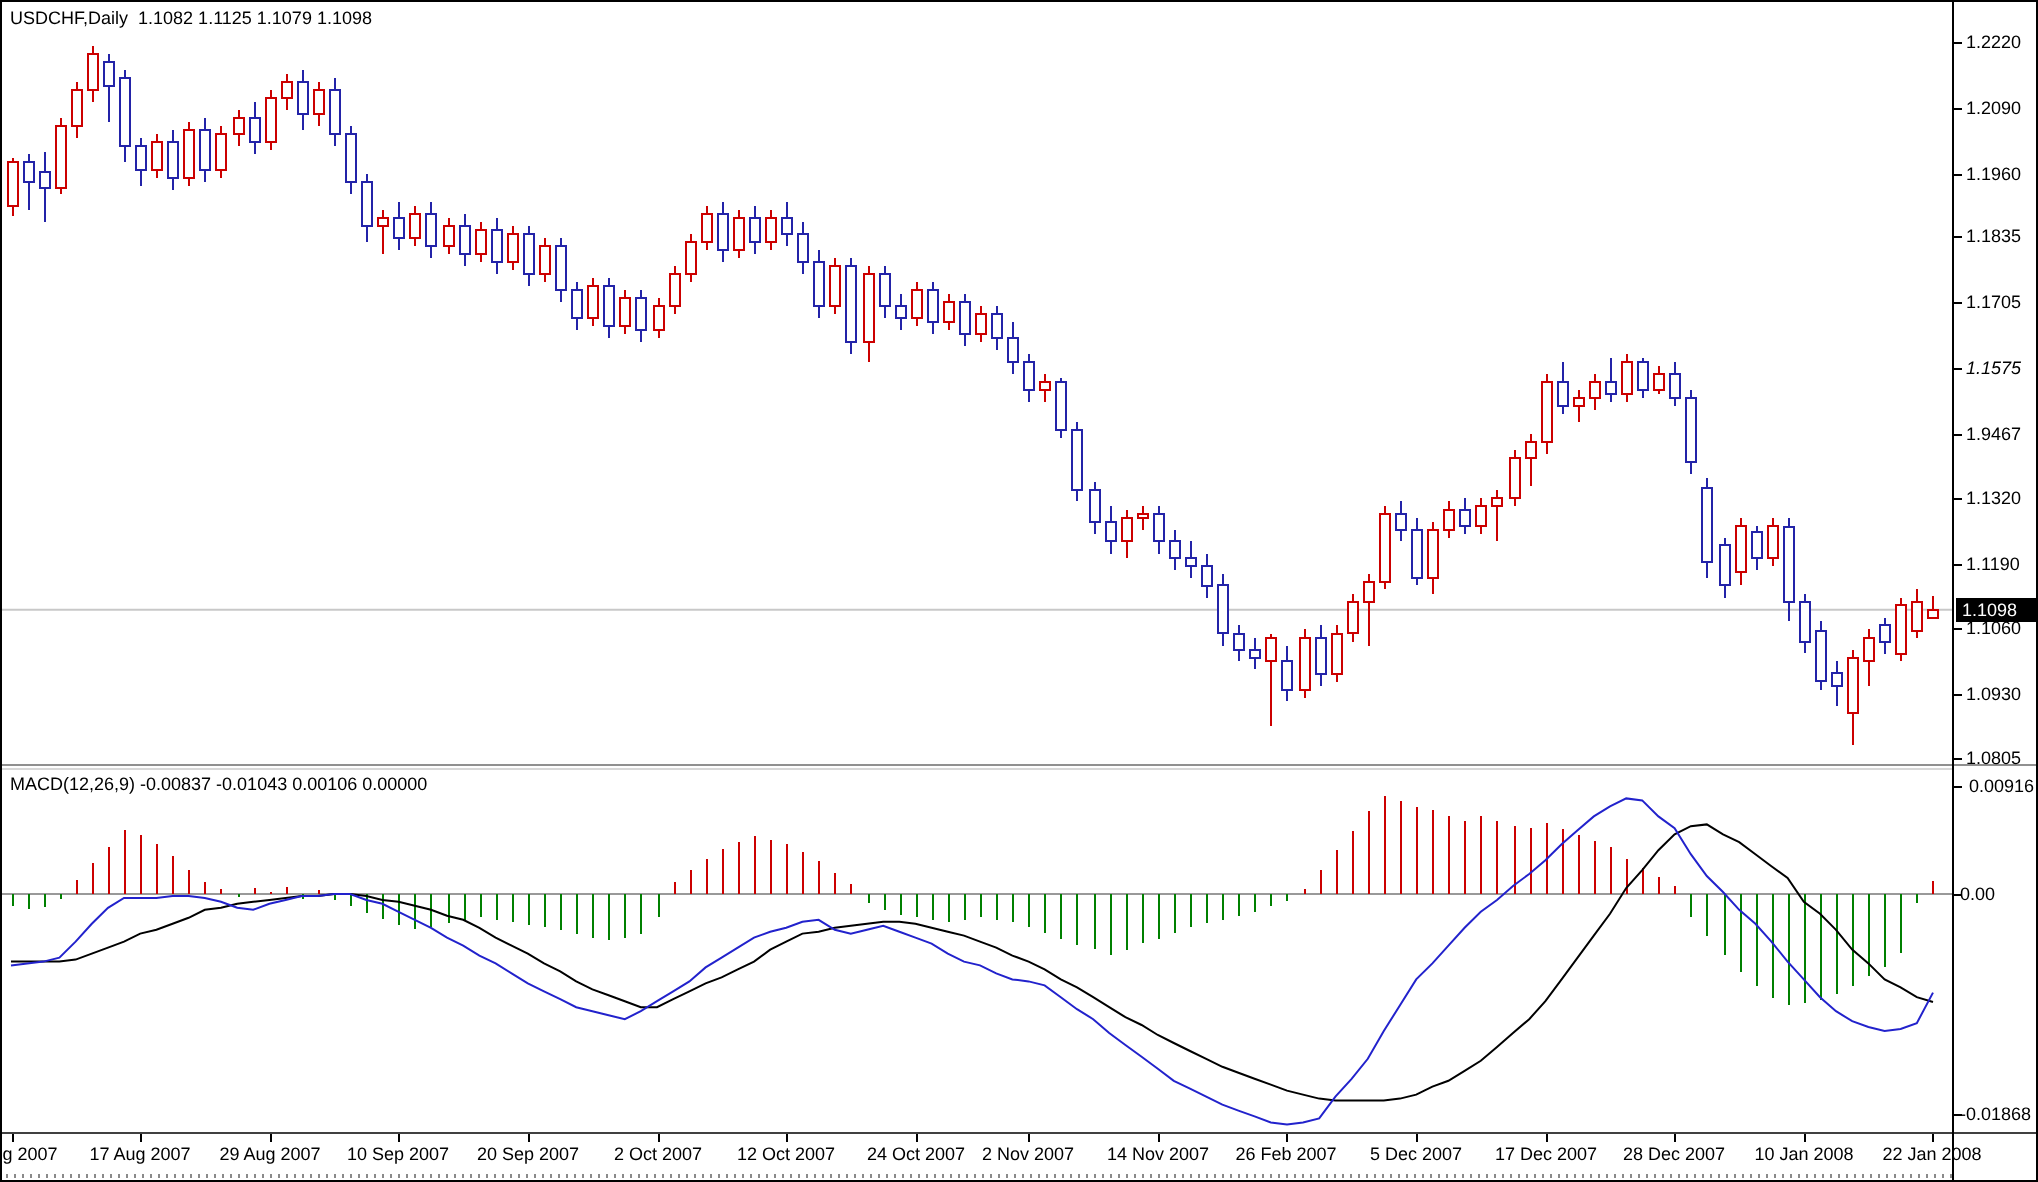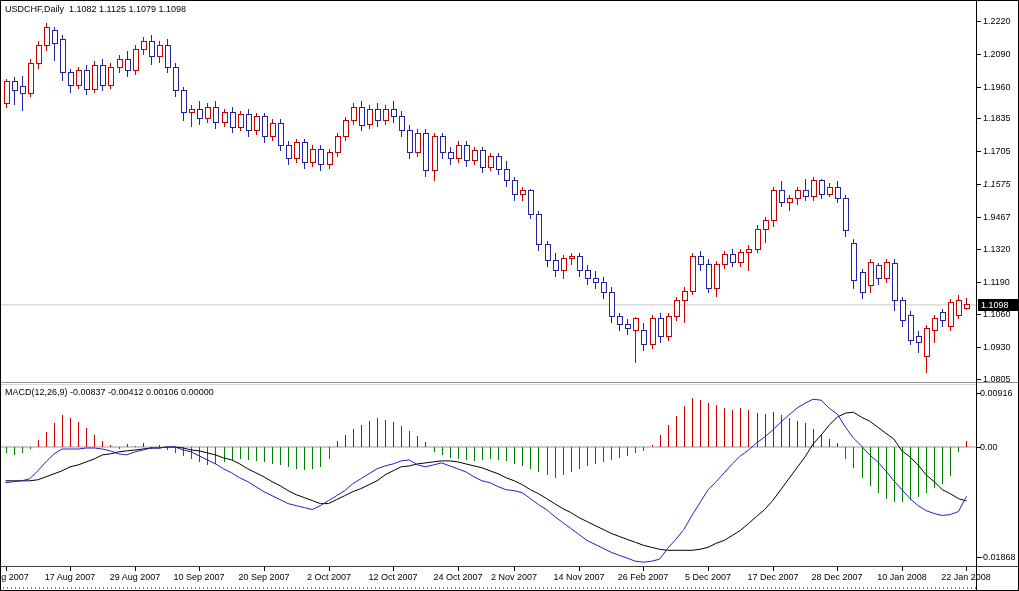--- a/index.html
+++ b/index.html
@@ -402,21 +402,21 @@
         <line x1="949.5" y1="63.0" x2="949.5" y2="92.4" stroke="#008000" stroke-width="1"></line>
         <line x1="957.5" y1="63.0" x2="957.5" y2="67.7" stroke="#008000" stroke-width="1"></line>
         <line x1="965.5" y1="63.0" x2="965.5" y2="56.7" stroke="#CC0000" stroke-width="1"></line>
       </g>
       <polyline points="4.5,96.8 12.6,96.8 20.7,96.8 28.7,96.8 36.8,95.8 44.9,92.8 53.0,89.8 61.0,86.8 69.1,82.8 77.2,80.9 85.3,77.9 93.3,74.9 101.4,70.9 109.5,69.9 117.6,67.9 125.6,66.9 133.7,66.0 141.8,65.0 149.9,64.0 157.9,64.0 166.0,63.0 174.1,63.0 182.2,64.0 190.2,66.0 198.3,66.9 206.4,68.9 214.5,70.9 222.5,73.9 230.6,75.9 238.7,79.9 246.8,84.8 254.8,88.8 262.9,92.8 271.0,97.7 279.1,101.7 287.1,106.7 295.2,110.7 303.3,113.6 311.4,116.6 319.4,119.6 327.5,119.6 335.6,115.6 343.7,111.7 351.8,107.7 359.8,104.7 367.9,100.7 376.0,96.8 384.1,90.8 392.1,86.8 400.2,82.8 408.3,81.9 416.4,79.9 424.4,78.9 432.5,77.9 440.6,76.9 448.7,76.9 456.7,77.9 464.8,79.9 472.9,81.9 481.0,83.8 489.0,86.8 497.1,89.8 505.2,93.8 513.3,96.8 521.3,100.7 529.4,105.7 537.5,109.7 545.6,114.6 553.6,119.6 561.7,124.6 569.8,128.5 577.9,133.5 585.9,137.5 594.0,141.5 602.1,145.4 610.2,149.4 618.2,152.4 626.3,155.4 634.4,158.3 642.5,161.3 650.5,163.3 658.6,165.3 666.7,166.3 674.8,166.3 682.9,166.3 690.9,166.3 699.0,165.3 707.1,163.3 715.2,159.3 723.2,156.4 731.3,151.4 739.4,146.4 747.5,139.5 755.5,132.5 763.6,125.6 771.7,116.6 779.8,105.7 787.8,94.8 795.9,83.8 804.0,72.9 812.1,60.0 820.1,51.1 828.2,41.1 836.3,33.2 844.4,29.1 852.4,28.2 860.5,33.2 868.6,37.1 876.7,43.1 884.7,49.1 892.8,55.0 900.9,66.9 909.0,72.9 917.0,80.9 925.1,90.8 933.2,97.7 941.3,105.7 949.3,109.7 957.4,114.6 965.5,117.0" fill="none" stroke="#000000" stroke-width="1"></polyline>
       <polyline points="4.5,98.7 12.6,97.7 20.7,96.8 28.7,94.8 36.8,86.8 44.9,77.9 53.0,69.9 61.0,65.0 69.1,65.0 77.2,65.0 85.3,64.0 93.3,64.0 101.4,65.0 109.5,66.9 117.6,69.9 125.6,70.9 133.7,67.9 141.8,66.0 149.9,64.0 157.9,64.0 166.0,63.0 174.1,63.0 182.2,66.0 190.2,67.9 198.3,71.9 206.4,75.9 214.5,79.9 222.5,84.8 230.6,88.8 238.7,93.8 246.8,97.7 254.8,102.7 262.9,107.7 271.0,111.7 279.1,115.6 287.1,119.6 295.2,121.6 303.3,123.6 311.4,125.6 319.4,121.6 327.5,116.6 335.6,111.7 343.7,106.7 351.8,99.7 359.8,94.8 367.9,89.8 376.0,84.8 384.1,81.9 392.1,79.9 400.2,76.9 408.3,75.9 416.4,80.9 424.4,82.8 432.5,80.9 440.6,78.9 448.7,81.9 456.7,84.8 464.8,87.8 472.9,92.8 481.0,96.8 489.0,98.7 497.1,102.7 505.2,105.7 513.3,106.7 521.3,108.7 529.4,114.6 537.5,120.6 545.6,125.6 553.6,132.5 561.7,138.5 569.8,144.4 577.9,150.4 585.9,156.4 594.0,160.3 602.1,164.3 610.2,168.3 618.2,171.3 626.3,174.2 634.4,177.2 642.5,178.2 650.5,177.2 658.6,175.2 666.7,164.3 674.8,155.4 682.9,145.4 690.9,131.5 699.0,118.6 707.1,105.7 715.2,97.7 723.2,88.8 731.3,79.9 739.4,71.9 747.5,66.0 755.5,59.0 763.6,53.0 771.7,46.1 779.8,38.1 787.8,31.1 795.9,24.2 804.0,19.2 812.1,15.2 820.1,16.2 828.2,24.2 836.3,30.1 844.4,43.1 852.4,54.0 860.5,62.0 868.6,70.9 876.7,77.9 884.7,86.8 892.8,96.8 900.9,105.7 909.0,114.6 917.0,121.6 925.1,126.6 933.2,129.5 941.3,131.5 949.3,130.5 957.4,127.6 965.5,112.3" fill="none" stroke="#2222CC" stroke-width="1"></polyline>
     </svg>
 
   <div id="chart-title"><span>USDCHF,Daily</span>&nbsp;&nbsp;<span>1.1082 1.1125 1.1079 1.1098</span></div>
 
-  <div id="macd-label">MACD(12,26,9) -0.00837 -0.00412 0.00106 0.00000</div>
+  <div id="macd-label">MACD(12,26,9) -0.00837 -0.01043 0.00106 0.00000</div>
 
   <div class="h-sep1"></div>
   <div class="h-sep2"></div>
   <div class="h-sep3"></div>
   <div class="v-axis-line"></div>
 
   <div id="price-axis">
       <div class="tick-dash" style="top: 20px;"></div>
       <div class="tick-label" style="top: 15px;">1.2220</div>
       <div class="tick-dash" style="top: 53px;"></div>
@@ -437,21 +437,21 @@
       <div class="tick-label" style="top: 276px;">1.1190</div>
       <div class="tick-dash" style="top: 313px;"></div>
       <div class="tick-label" style="top: 308px;">1.1060</div>
       <div class="tick-dash" style="top: 346px;"></div>
       <div class="tick-label" style="top: 341px;">1.0930</div>
       <div class="tick-dash" style="top: 378px;"></div>
       <div class="tick-label" style="top: 373px;">1.0805</div>
     </div>
   <div id="macd-axis">
       <div class="tick-dash" style="top: 392px;"></div>
-      <div class="tick-label" style="left: 979px; top: 387px;">0.00916</div>
+      <div class="tick-label" style="left: 979px; top: 387px; text-align: right;">0.00916</div>
       <div class="tick-dash" style="top: 446px;"></div>
       <div class="tick-label" style="left: 979px; top: 441px;">0.00</div>
       <div class="tick-dash" style="top: 556px;"></div>
       <div class="tick-label" style="left: 979px; top: 551px;">-0.01868</div>
     </div>
   <div id="time-axis">
       <div class="date-tick" style="left: 5px;"></div>
       <div class="date-label" style="left: -30px;">7 Aug 2007</div>
       <div class="date-tick" style="left: 69px;"></div>
       <div class="date-label" style="left: 34px;">17 Aug 2007</div>

